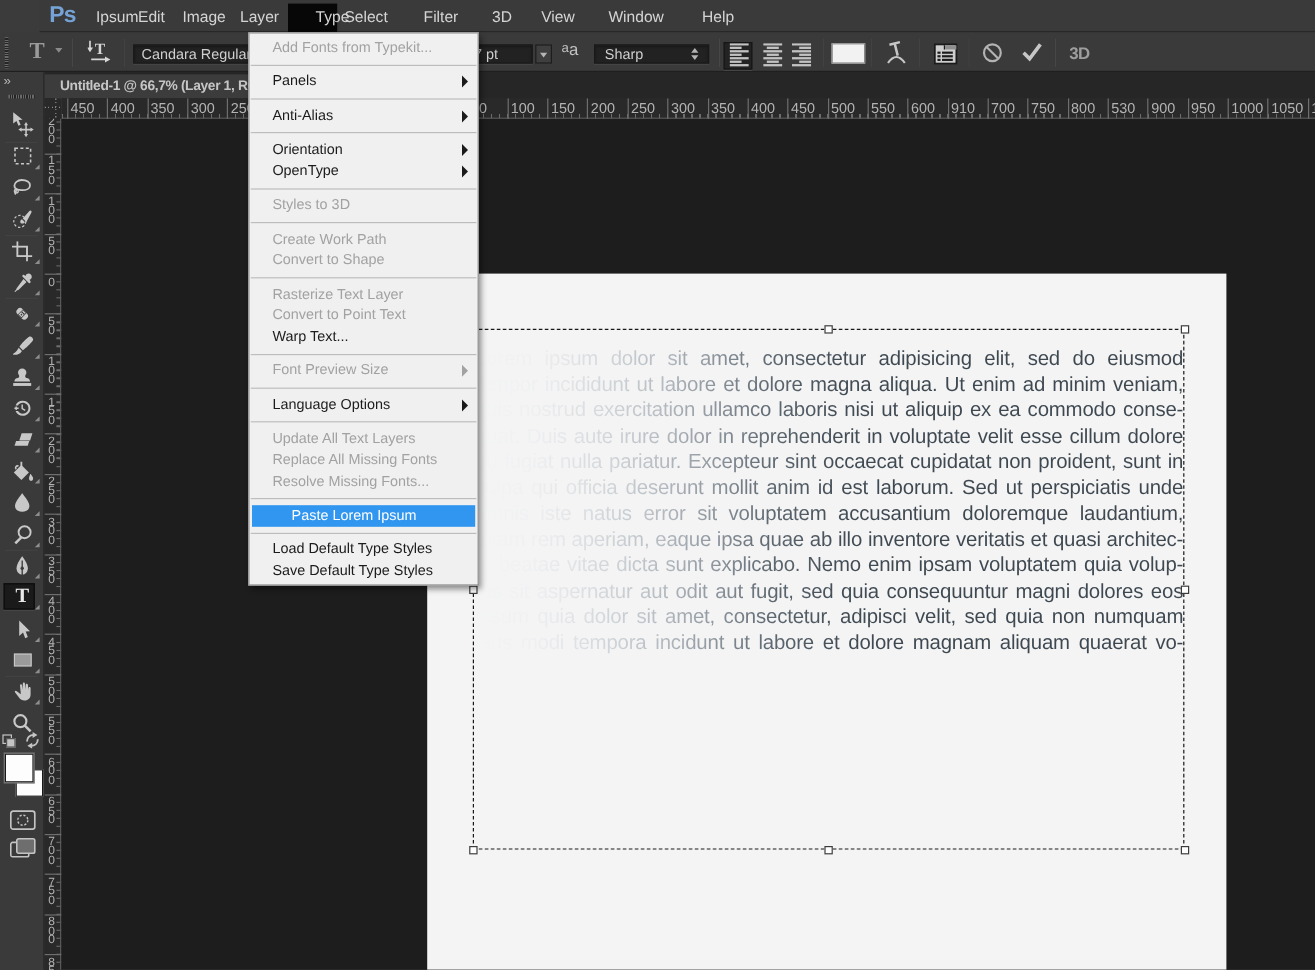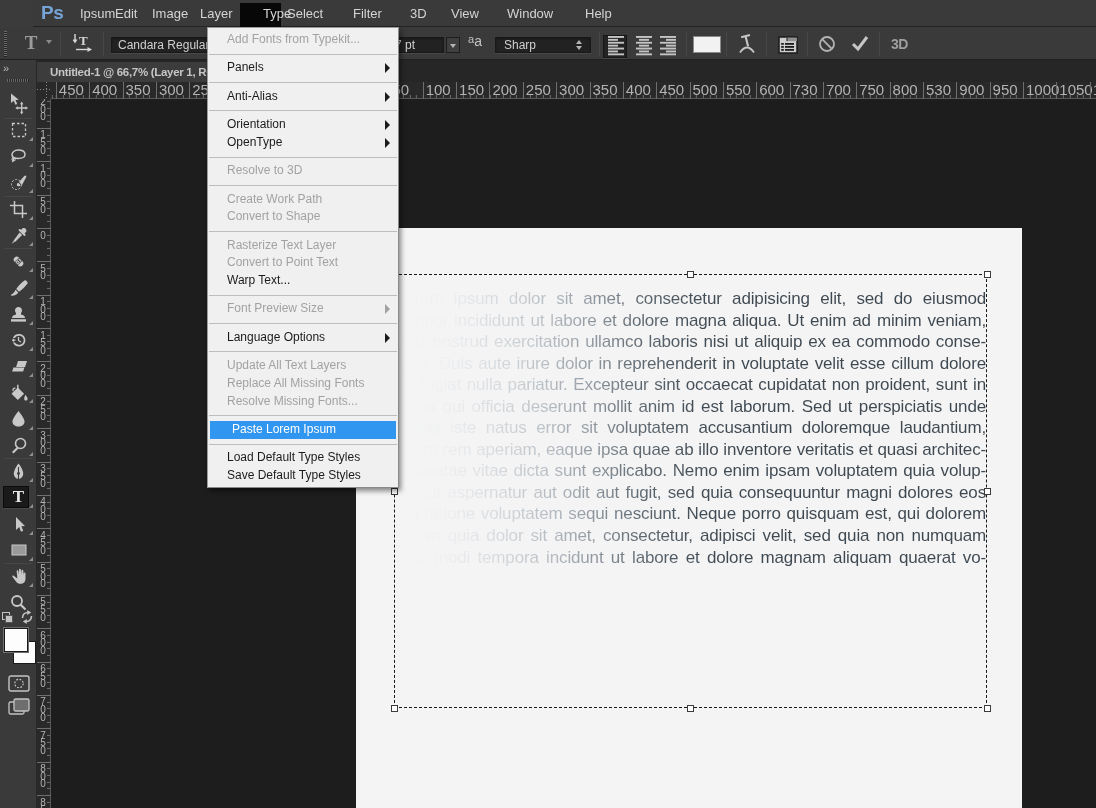--- a/index.html
+++ b/index.html
@@ -16,32 +16,32 @@
 .tsep{position:absolute;left:4px;width:28px;height:1px;background:#2f2f2f;border-bottom:1px solid #464646;}
 .tool{position:absolute;left:2px;width:33px;height:24px;display:flex;align-items:center;justify-content:center;}
 .fly{position:absolute;right:2px;bottom:1px;width:0;height:0;border-left:4px solid transparent;border-bottom:4px solid #8e8e8e;}
 #tabstrip{position:absolute;left:37px;top:60px;width:1059px;height:22px;background:#262626;}
 #tab{position:absolute;left:0px;top:2px;width:263px;height:20px;background:#3c3c3c;border-right:1px solid #222;}
 #tab span{display:block;margin:4px 0 0 13px;color:#c6c6c6;font-size:11.5px;font-weight:bold;letter-spacing:-0.3px;white-space:nowrap;overflow:hidden;}
 #docarea{position:absolute;left:37px;top:82px;width:1059px;height:726px;background:#1d1d1d;}
 #hrul{position:absolute;left:51px;top:82px;width:1045px;height:17px;background:#292929;border-bottom:1px solid #585858;}
 #vrul{position:absolute;left:37px;top:82px;width:14px;height:726px;background:#292929;border-right:1px solid #585858;}
 #rulcorner{position:absolute;left:37px;top:82px;width:14px;height:17px;background:#292929;}
-.rlab{position:absolute;color:#b3b3b3;font-size:15px;line-height:10px;}
+.rlab{position:absolute;color:#b3b3b3;font-size:12px;line-height:10px;}
 .vlab{position:absolute;color:#b3b3b3;font-size:10px;line-height:7.6px;width:8px;text-align:center;left:40px;}
 #canvas{position:absolute;left:356px;top:228px;width:666px;height:580px;background:#f4f4f4;}
 .ll{white-space:nowrap;text-align:justify;text-align-last:justify;height:21.55px;line-height:21.55px;
  font-size:17px;letter-spacing:-0.15px;
  background:linear-gradient(to right,#f3f4f4 0%,#eff0f2 8%,#e4e6e9 12.7%,#cdd2d6 20%,#b5bbc1 26.3%,#959ca4 32.5%,#606a73 41.4%,#434d56 51.5%,#3e4851 59%,#3e4851 100%);
  -webkit-background-clip:text;background-clip:text;color:transparent;}
 .hnd{position:absolute;width:7px;height:7px;background:#fff;border:1px solid #3c3c3c;}
 #popup{position:absolute;left:207px;top:27px;width:192px;height:461px;background:#f0f0f0;border:1px solid #9b9b9b;border-right-color:#8a8a8a;border-bottom-color:#8a8a8a;box-shadow:2px 3px 5px rgba(0,0,0,0.45);z-index:50;}
 .pit{position:relative;height:17.7px;line-height:17.7px;font-size:12px;color:#1b1b1b;padding-left:19px;white-space:nowrap;}
 .pit.d{color:#a2a2a2;}
-.pit.hl{background:#3096ef;color:#fff;margin:0 2px;padding-left:22px;}
+.pit.hl{background:#3096ef;color:#fff;margin:0 2px;padding-left:33px;}
 .psep{height:10.7px;position:relative;}
 .psep:after{content:"";position:absolute;left:1px;right:1px;top:5px;height:1px;background:#bdbdbd;}
 .parr{position:absolute;right:8px;top:4px;width:0;height:0;border-top:5px solid transparent;border-bottom:5px solid transparent;border-left:5.5px solid #1b1b1b;}
 .pit.d .parr{border-left-color:#a2a2a2;}
 svg{display:block;}
 
 </style></head><body>
 <div id="menubar">
 <div id="typebox"></div>
 <div id="pslogo">Ps</div>
@@ -190,21 +190,21 @@
 <div class="rlab" style="left:574.8px;top:3px;">400</div>
 <div class="abs" style="left:605.2px;top:0;width:1px;height:17px;background:#6e6e6e;"></div>
 <div class="rlab" style="left:608.2px;top:3px;">450</div>
 <div class="abs" style="left:638.5px;top:0;width:1px;height:17px;background:#6e6e6e;"></div>
 <div class="rlab" style="left:641.5px;top:3px;">500</div>
 <div class="abs" style="left:671.9px;top:0;width:1px;height:17px;background:#6e6e6e;"></div>
 <div class="rlab" style="left:674.9px;top:3px;">550</div>
 <div class="abs" style="left:705.2px;top:0;width:1px;height:17px;background:#6e6e6e;"></div>
 <div class="rlab" style="left:708.2px;top:3px;">600</div>
 <div class="abs" style="left:738.5px;top:0;width:1px;height:17px;background:#6e6e6e;"></div>
-<div class="rlab" style="left:741.5px;top:3px;">730</div>
+<div class="rlab" style="left:741.5px;top:3px;">910</div>
 <div class="abs" style="left:771.9px;top:0;width:1px;height:17px;background:#6e6e6e;"></div>
 <div class="rlab" style="left:774.9px;top:3px;">700</div>
 <div class="abs" style="left:805.2px;top:0;width:1px;height:17px;background:#6e6e6e;"></div>
 <div class="rlab" style="left:808.2px;top:3px;">750</div>
 <div class="abs" style="left:838.6px;top:0;width:1px;height:17px;background:#6e6e6e;"></div>
 <div class="rlab" style="left:841.6px;top:3px;">800</div>
 <div class="abs" style="left:872.0px;top:0;width:1px;height:17px;background:#6e6e6e;"></div>
 <div class="rlab" style="left:875.0px;top:3px;">530</div>
 <div class="abs" style="left:905.3px;top:0;width:1px;height:17px;background:#6e6e6e;"></div>
 <div class="rlab" style="left:908.3px;top:3px;">900</div>
@@ -272,21 +272,20 @@
 <div class="ll">Lorem ipsum dolor sit amet, consectetur adipisicing elit, sed do eiusmod</div>
 <div class="ll">tempor incididunt ut labore et dolore magna aliqua. Ut enim ad minim veniam,</div>
 <div class="ll">quis nostrud exercitation ullamco laboris nisi ut aliquip ex ea commodo conse-</div>
 <div class="ll">quat. Duis aute irure dolor in reprehenderit in voluptate velit esse cillum dolore</div>
 <div class="ll">eu fugiat nulla pariatur. Excepteur sint occaecat cupidatat non proident, sunt in</div>
 <div class="ll">culpa qui officia deserunt mollit anim id est laborum. Sed ut perspiciatis unde</div>
 <div class="ll">omnis iste natus error sit voluptatem accusantium doloremque laudantium,</div>
 <div class="ll">totam rem aperiam, eaque ipsa quae ab illo inventore veritatis et quasi architec-</div>
 <div class="ll">to beatae vitae dicta sunt explicabo. Nemo enim ipsam voluptatem quia volup-</div>
 <div class="ll">tas sit aspernatur aut odit aut fugit, sed quia consequuntur magni dolores eos</div>
-<div class="ll">qui ratione voluptatem sequi nesciunt. Neque porro quisquam est, qui dolorem</div>
 <div class="ll">ipsum quia dolor sit amet, consectetur, adipisci velit, sed quia non numquam</div>
 <div class="ll">eius modi tempora incidunt ut labore et dolore magnam aliquam quaerat vo-</div>
 </div>
 <div class="abs" style="left:38px;top:46px;width:593px;height:434px;border:1px dashed #181818;"></div>
 <div class="hnd" style="left:35px;top:43px;"></div>
 <div class="hnd" style="left:331px;top:43px;"></div>
 <div class="hnd" style="left:628px;top:43px;"></div>
 <div class="hnd" style="left:35px;top:260px;"></div>
 <div class="hnd" style="left:628px;top:260px;"></div>
 <div class="hnd" style="left:35px;top:477px;"></div>
@@ -297,21 +296,21 @@
 <div style="height:3px"></div>
 <div class="pit d">Add Fonts from Typekit...</div>
 <div class="psep"></div>
 <div class="pit ">Panels<div class="parr"></div></div>
 <div class="psep"></div>
 <div class="pit ">Anti-Alias<div class="parr"></div></div>
 <div class="psep"></div>
 <div class="pit ">Orientation<div class="parr"></div></div>
 <div class="pit ">OpenType<div class="parr"></div></div>
 <div class="psep"></div>
-<div class="pit d">Resolve to 3D</div>
+<div class="pit d">Styles to 3D</div>
 <div class="psep"></div>
 <div class="pit d">Create Work Path</div>
 <div class="pit d">Convert to Shape</div>
 <div class="psep"></div>
 <div class="pit d">Rasterize Text Layer</div>
 <div class="pit d">Convert to Point Text</div>
 <div class="pit ">Warp Text...</div>
 <div class="psep"></div>
 <div class="pit d">Font Preview Size<div class="parr"></div></div>
 <div class="psep"></div>

